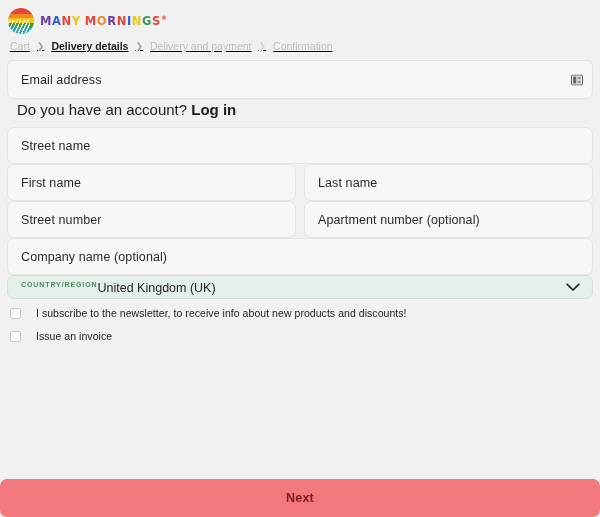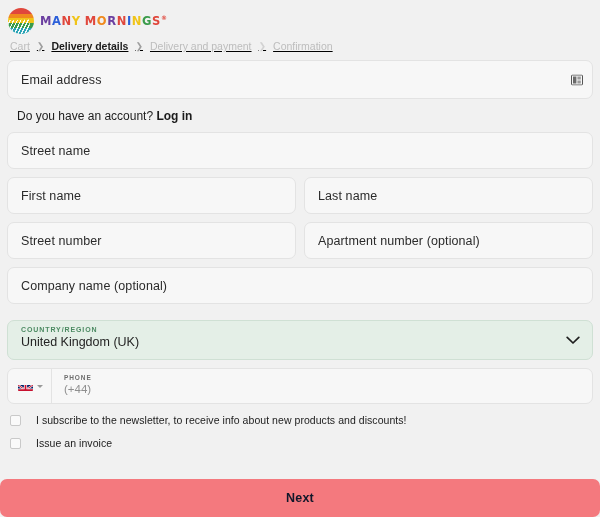--- a/index.html
+++ b/index.html
@@ -33,37 +33,37 @@
     display: flex; align-items: center; gap: 7px;
     padding: 4px 10px 8px 10px; font-size: 10.5px; text-decoration: underline;
   }
   .crumb { color: #bdbdbd; white-space: nowrap; }
   .crumb.active { color: #1c1c1c; font-weight: 700; }
   .crumb-sep { color: #9e9e9e; font-size: 9px; }
   .crumb-sep.dim { color: #d2d2d2; }
 
   
   .form { padding: 0 7px; }
-  .row { display: flex; gap: 8px; margin-bottom: 8px; }
+  .row { display: flex; gap: 8px; }
   .field {
     flex: 1 1 0; background: #f7f7f7; border: 1px solid #e3e3e3;
     border-radius: 7px; height: 37px; display: flex; align-items: center;
     padding: 0 13px; position: relative;
   }
   .field .ph { font-size: 12.5px; color: #2b2b2b; letter-spacing: .1px; }
   .field.email { height: 39px; }
   .autofill-icon { position: absolute; right: 9px; top: 50%; transform: translateY(-50%); display: flex; }
 
-  .account-line { font-size: 12px; color: #1c1c1c; padding: 2px 10px 9px 10px; }
+  .account-line { font-size: 15px; color: #1c1c1c; padding: 2px 10px 9px 10px; }
   .account-line b { font-weight: 700; }
 
   
   .select-field {
     background: #e4efe7; border: 1px solid #cfe0d4; border-radius: 7px;
-    height: 40px; padding: 4px 13px; display: flex; flex-direction: column;
+    height: 24px; padding: 4px 13px; display: flex; flex-direction: row;
     justify-content: flex-start; position: relative; margin-bottom: 8px;
   }
   .select-label { font-size: 7px; font-weight: 700; letter-spacing: .9px; color: #4b8a62; text-transform: uppercase; line-height: 1.3; }
   .select-value { font-size: 12.5px; color: #232323; line-height: 1.35; }
   .chevron { position: absolute; right: 12px; top: 50%; transform: translateY(-50%); }
 
   
   .phone-field {
     background: #f7f7f7; border: 1px solid #e3e3e3; border-radius: 7px;
     height: 36px; display: flex; align-items: stretch; margin-bottom: 10px; overflow: hidden;
@@ -78,21 +78,21 @@
   
   .check-row { display: flex; align-items: center; gap: 15px; padding: 0 3px; margin-bottom: 11px; }
   .checkbox { width: 11px; height: 11px; border: 1px solid #c9c9c9; border-radius: 2px; background: #fafafa; flex: 0 0 auto; }
   .check-label { font-size: 10.5px; color: #1c1c1c; letter-spacing: .05px; }
 
   
   .next-btn {
     position: absolute; left: 0; right: 0; bottom: 0;
     height: 38px; background: #f4797e; border-radius: 7px;
     display: flex; align-items: center; justify-content: center;
-    color: #0f172a; font-size: 12.5px; font-weight: 700; letter-spacing: .2px;
+    color: #7f1d1d; font-size: 12.5px; font-weight: 700; letter-spacing: .2px;
   }
 </style>
 </head>
 <body>
 
 <div class="page">
 
   <div class="header">
     <div class="logo">
       <div class="logo-mark">
@@ -176,38 +176,20 @@
     <div class="select-field">
       <div class="select-label">COUNTRY/REGION</div>
       <div class="select-value">United Kingdom (UK)</div>
       <span class="chevron">
         <svg width="14" height="9" viewBox="0 0 14 9" aria-hidden="true">
           <path d="M1.2 1.4 L7 7 L12.8 1.4" fill="none" stroke="#1f1f1f" stroke-width="1.7" stroke-linecap="round" stroke-linejoin="round"></path>
         </svg>
       </span>
     </div>
 
-    <div class="phone-field">
-      <div class="phone-country">
-        <span class="flag">
-          <svg width="15" height="10" viewBox="0 0 60 40" aria-hidden="true">
-            <rect width="60" height="40" fill="#012169"></rect>
-            <path d="M0,0 L60,40 M60,0 L0,40" stroke="#fff" stroke-width="8"></path>
-            <path d="M0,0 L60,40 M60,0 L0,40" stroke="#C8102E" stroke-width="4"></path>
-            <path d="M30,0 V40 M0,20 H60" stroke="#fff" stroke-width="13"></path>
-            <path d="M30,0 V40 M0,20 H60" stroke="#C8102E" stroke-width="7"></path>
-          </svg>
-        </span>
-        <span class="caret-down"></span>
-      </div>
-      <div class="phone-body">
-        <div class="phone-label">PHONE</div>
-        <div class="phone-value">(+44)</div>
-      </div>
-    </div>
 
     <div class="check-row">
       <span class="checkbox"></span>
       <span class="check-label">I subscribe to the newsletter, to receive info about new products and discounts!</span>
     </div>
     <div class="check-row">
       <span class="checkbox"></span>
       <span class="check-label">Issue an invoice</span>
     </div>
 

